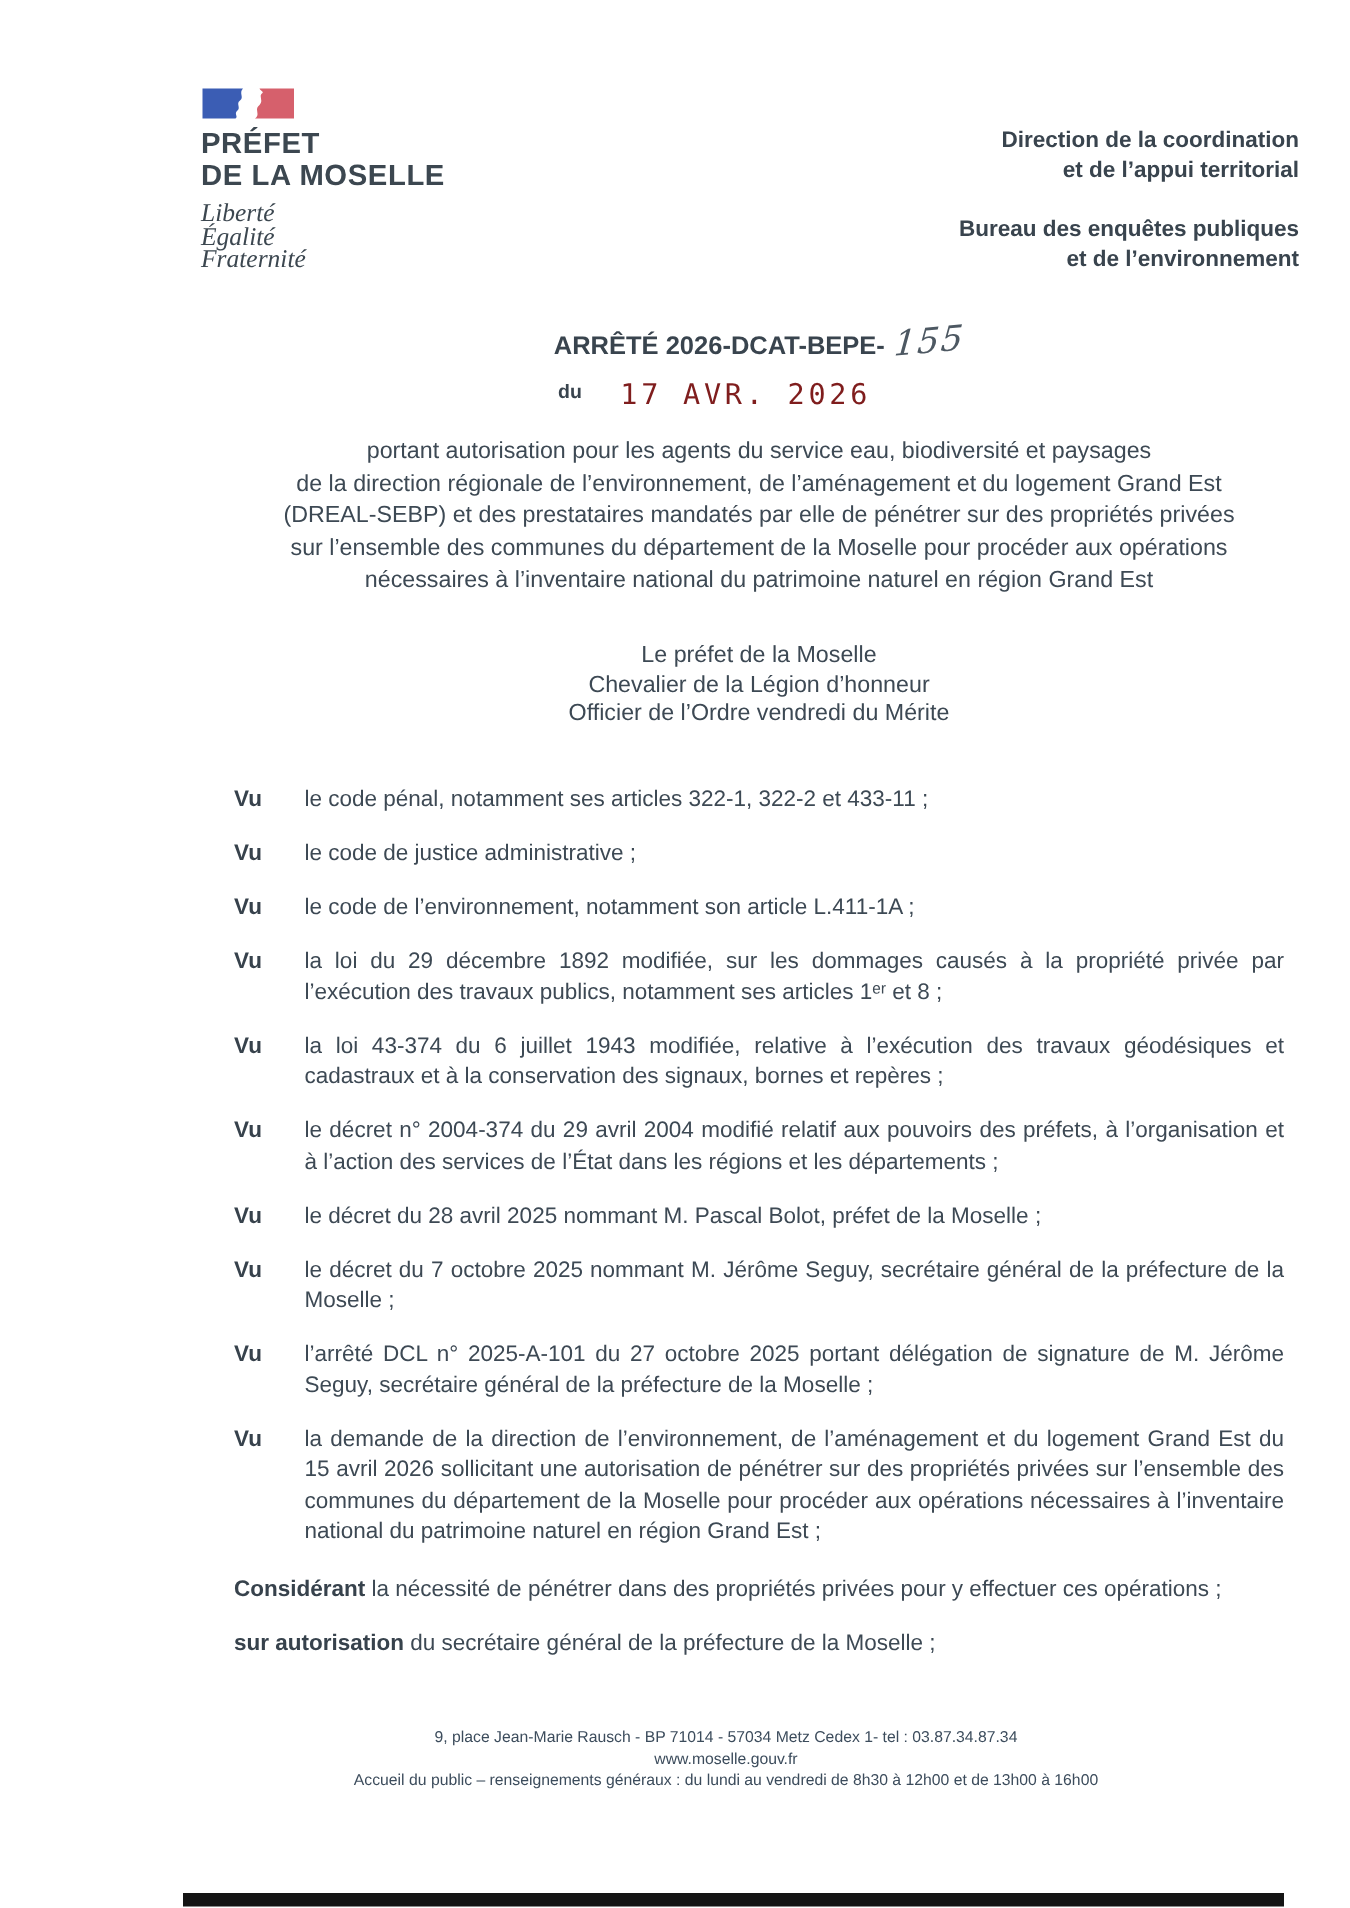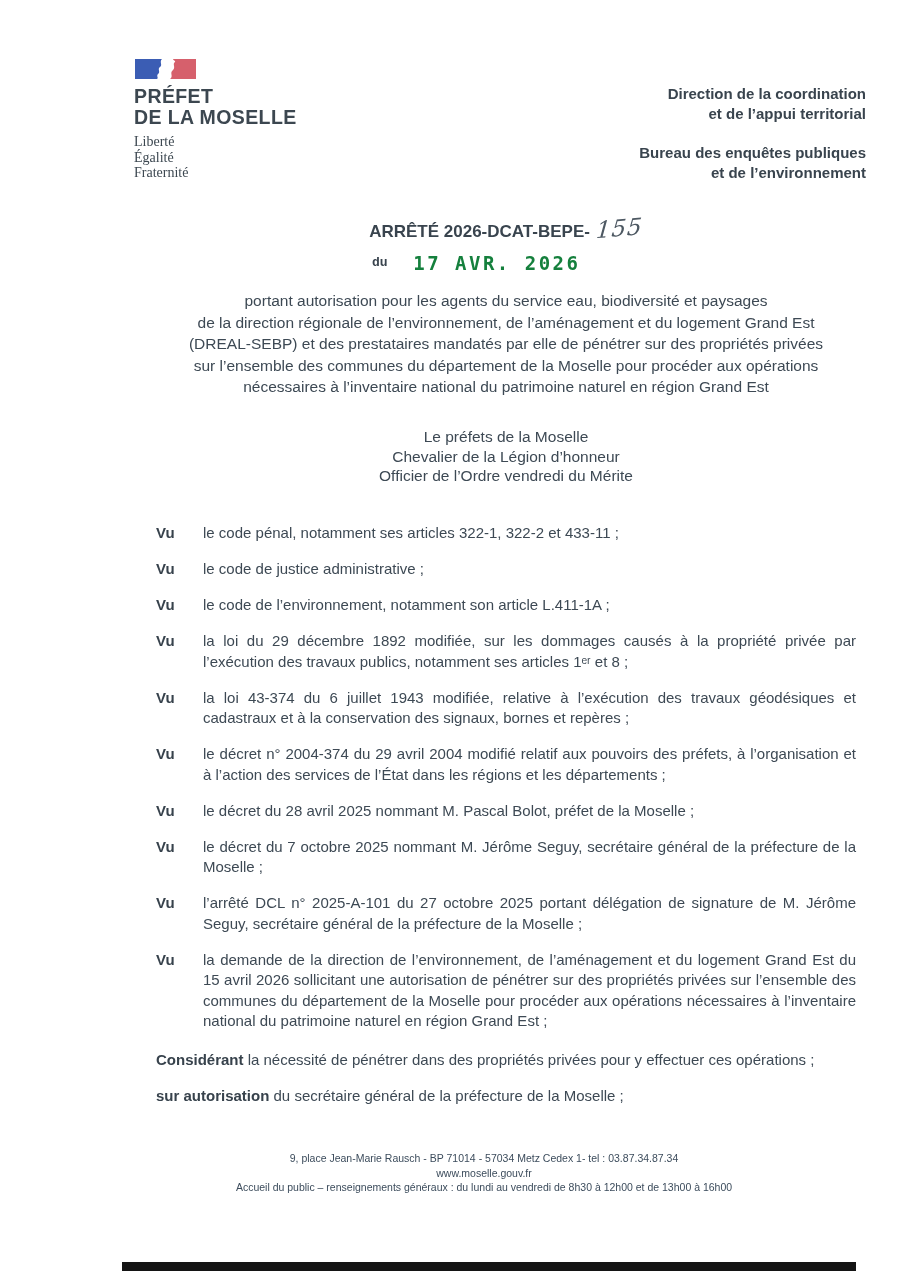--- a/index.html
+++ b/index.html
@@ -9,30 +9,30 @@
     background:#ffffff;
     font-family:"Liberation Sans",sans-serif;
     color:#3d4954;
     overflow:hidden;
     margin-left:34px;
   }
   
   .logo-block{position:absolute;left:100px;top:58px;}
   .flag{display:block;margin-bottom:6px;}
   .logo-title{font-weight:bold;font-size:19.5px;line-height:20.5px;color:#3c4750;letter-spacing:.4px;}
-  .motto{margin-top:7px;font-family:"Liberation Serif",serif;font-size:14px;line-height:15.5px;color:#3c4750;}
+  .motto{margin-top:7px;font-family:"Liberation Serif",serif;font-style:italic;font-size:17px;line-height:15.5px;color:#3c4750;}
   
   .dept-block{position:absolute;right:68px;top:84px;text-align:right;font-weight:bold;font-size:15px;line-height:19.5px;color:#39444e;}
   .dept-block .group{margin-bottom:20px;}
   
   .title-line{position:absolute;left:122px;right:78px;top:216px;text-align:center;font-weight:bold;font-size:17px;color:#39444e;}
   .handwritten{display:inline-block;font-family:"DejaVu Serif",serif;font-style:italic;font-weight:normal;font-size:23px;color:#4d5862;transform:rotate(-5deg) skewX(-10deg);position:relative;top:-1px;margin-left:6px;letter-spacing:1px;}
   .date-line{position:absolute;left:338px;top:252px;font-size:13px;}
-  .du{font-weight:bold;color:#39444e;vertical-align:4px;font-family:Liberation Mono, monospace;}
-  .stamp{font-family:"DejaVu Sans Mono",monospace;font-weight:bold;font-size:19px;letter-spacing:2.5px;color:#15803d;margin-left:22px;}
+  .du{font-weight:bold;color:#39444e;vertical-align:4px;}
+  .stamp{font-family:"DejaVu Sans Mono",monospace;font-weight:normal;font-size:19px;letter-spacing:2.5px;color:#7f1d1d;margin-left:22px;}
   
   .subject{position:absolute;left:110px;right:66px;top:290px;text-align:center;font-size:15.5px;line-height:21.5px;color:#3d4954;}
   
   .authority{position:absolute;left:122px;right:78px;top:427px;text-align:center;font-size:15.5px;line-height:19.5px;color:#3d4954;}
   
   .clauses{position:absolute;left:122px;right:78px;top:523px;}
   .clause{display:grid;grid-template-columns:30px 1fr;margin:0 0 15.5px 0;font-size:15px;line-height:20.5px;gap:17px;}
   .clause .lbl{font-weight:bold;color:#37424c;}
   .clause .txt{text-align:justify;}
   .para{margin:0 0 16px 0;font-size:15px;line-height:20.5px;text-align:justify;}
@@ -85,21 +85,21 @@
 
   <div class="subject">
     <div>portant autorisation pour les agents du service eau, biodiversité et paysages</div>
     <div>de la direction régionale de l’environnement, de l’aménagement et du logement Grand Est</div>
     <div>(DREAL-SEBP) et des prestataires mandatés par elle de pénétrer sur des propriétés privées</div>
     <div>sur l’ensemble des communes du département de la Moselle pour procéder aux opérations</div>
     <div>nécessaires à l’inventaire national du patrimoine naturel en région Grand Est</div>
   </div>
 
   <div class="authority">
-    <div>Le préfets de la Moselle</div>
+    <div>Le préfet de la Moselle</div>
     <div>Chevalier de la Légion d’honneur</div>
     <div>Officier de l’Ordre vendredi du Mérite</div>
   </div>
 
   <div class="clauses">
     <div class="clause">
       <span class="lbl">Vu</span>
       <span class="txt">le code pénal, notamment ses articles 322-1, 322-2 et 433-11 ;</span>
     </div>
     <div class="clause">

